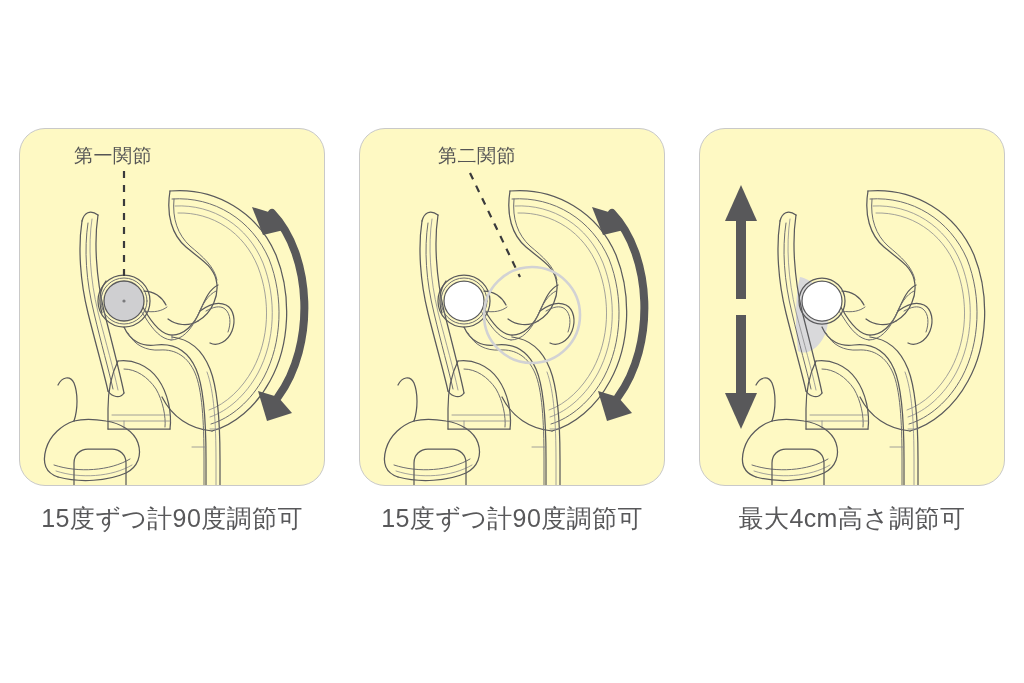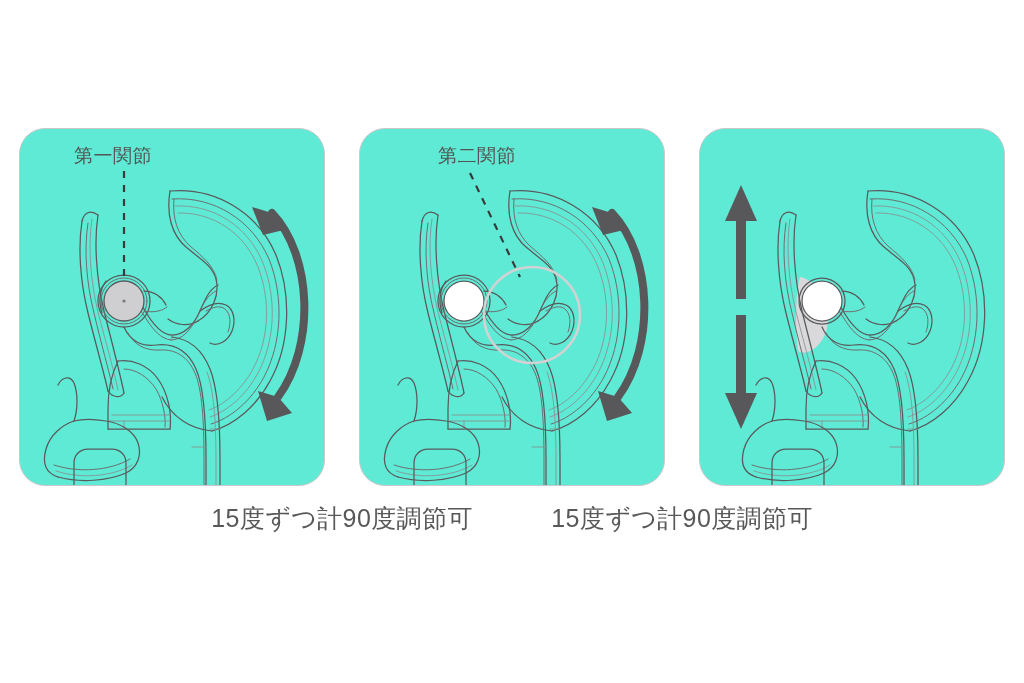--- a/index.html
+++ b/index.html
@@ -34,21 +34,21 @@
     justify-content: center;
     gap: 34px;
   }
 
   .panel {
     position: relative;
     width: 306px;
     height: 358px;
     border: 1.4px solid #c9c9c9;
     border-radius: 26px;
-    background: #5eead4;
+    background: #fef9c3;
     box-sizing: border-box;
     overflow: hidden;
   }
 
   .panel-svg {
     position: absolute;
     left: 0;
     top: 0;
     width: 306px;
     height: 358px;
@@ -363,15 +363,16 @@
           <polygon class="arrow" points="41,300 25,264 57,264"></polygon>
         </g>
       </svg>
     </div>
 
   </div>
 
   <div class="captions-row">
     <div class="caption">15度ずつ計90度調節可</div>
     <div class="caption">15度ずつ計90度調節可</div>
+    <div class="caption">最大4cm高さ調節可</div>
   </div>
 
 </div>
 
 </body></html>

